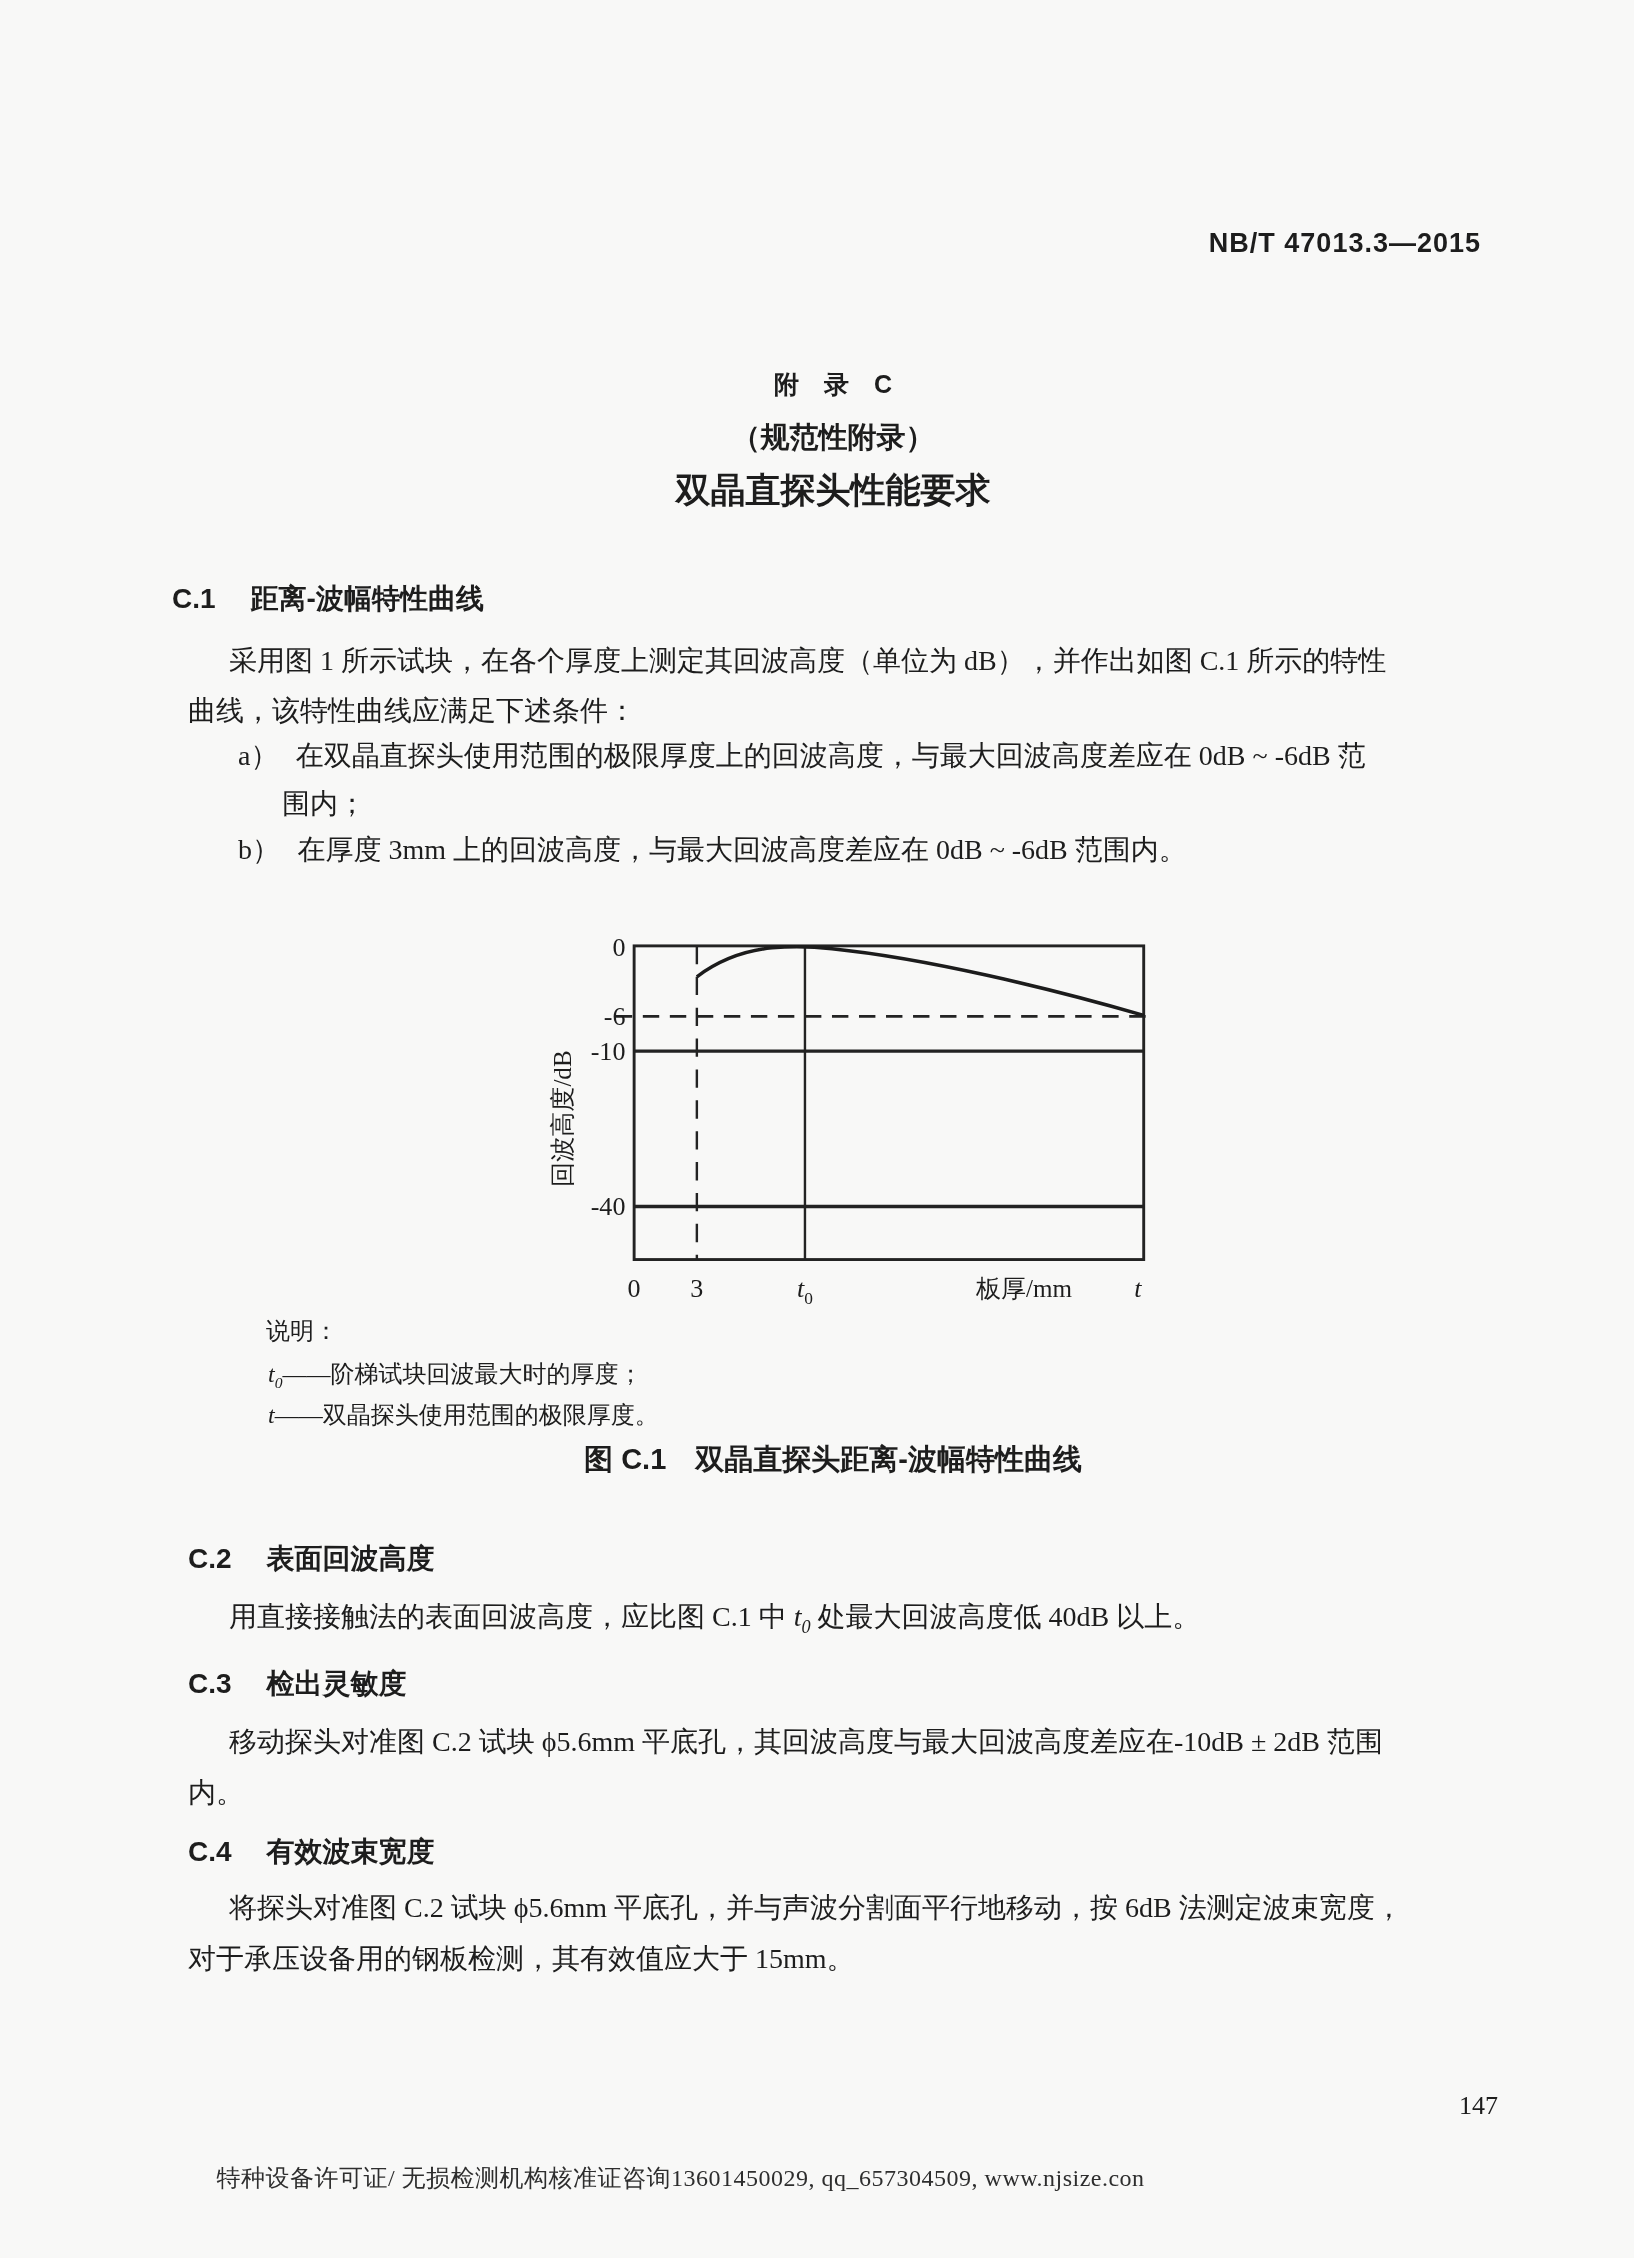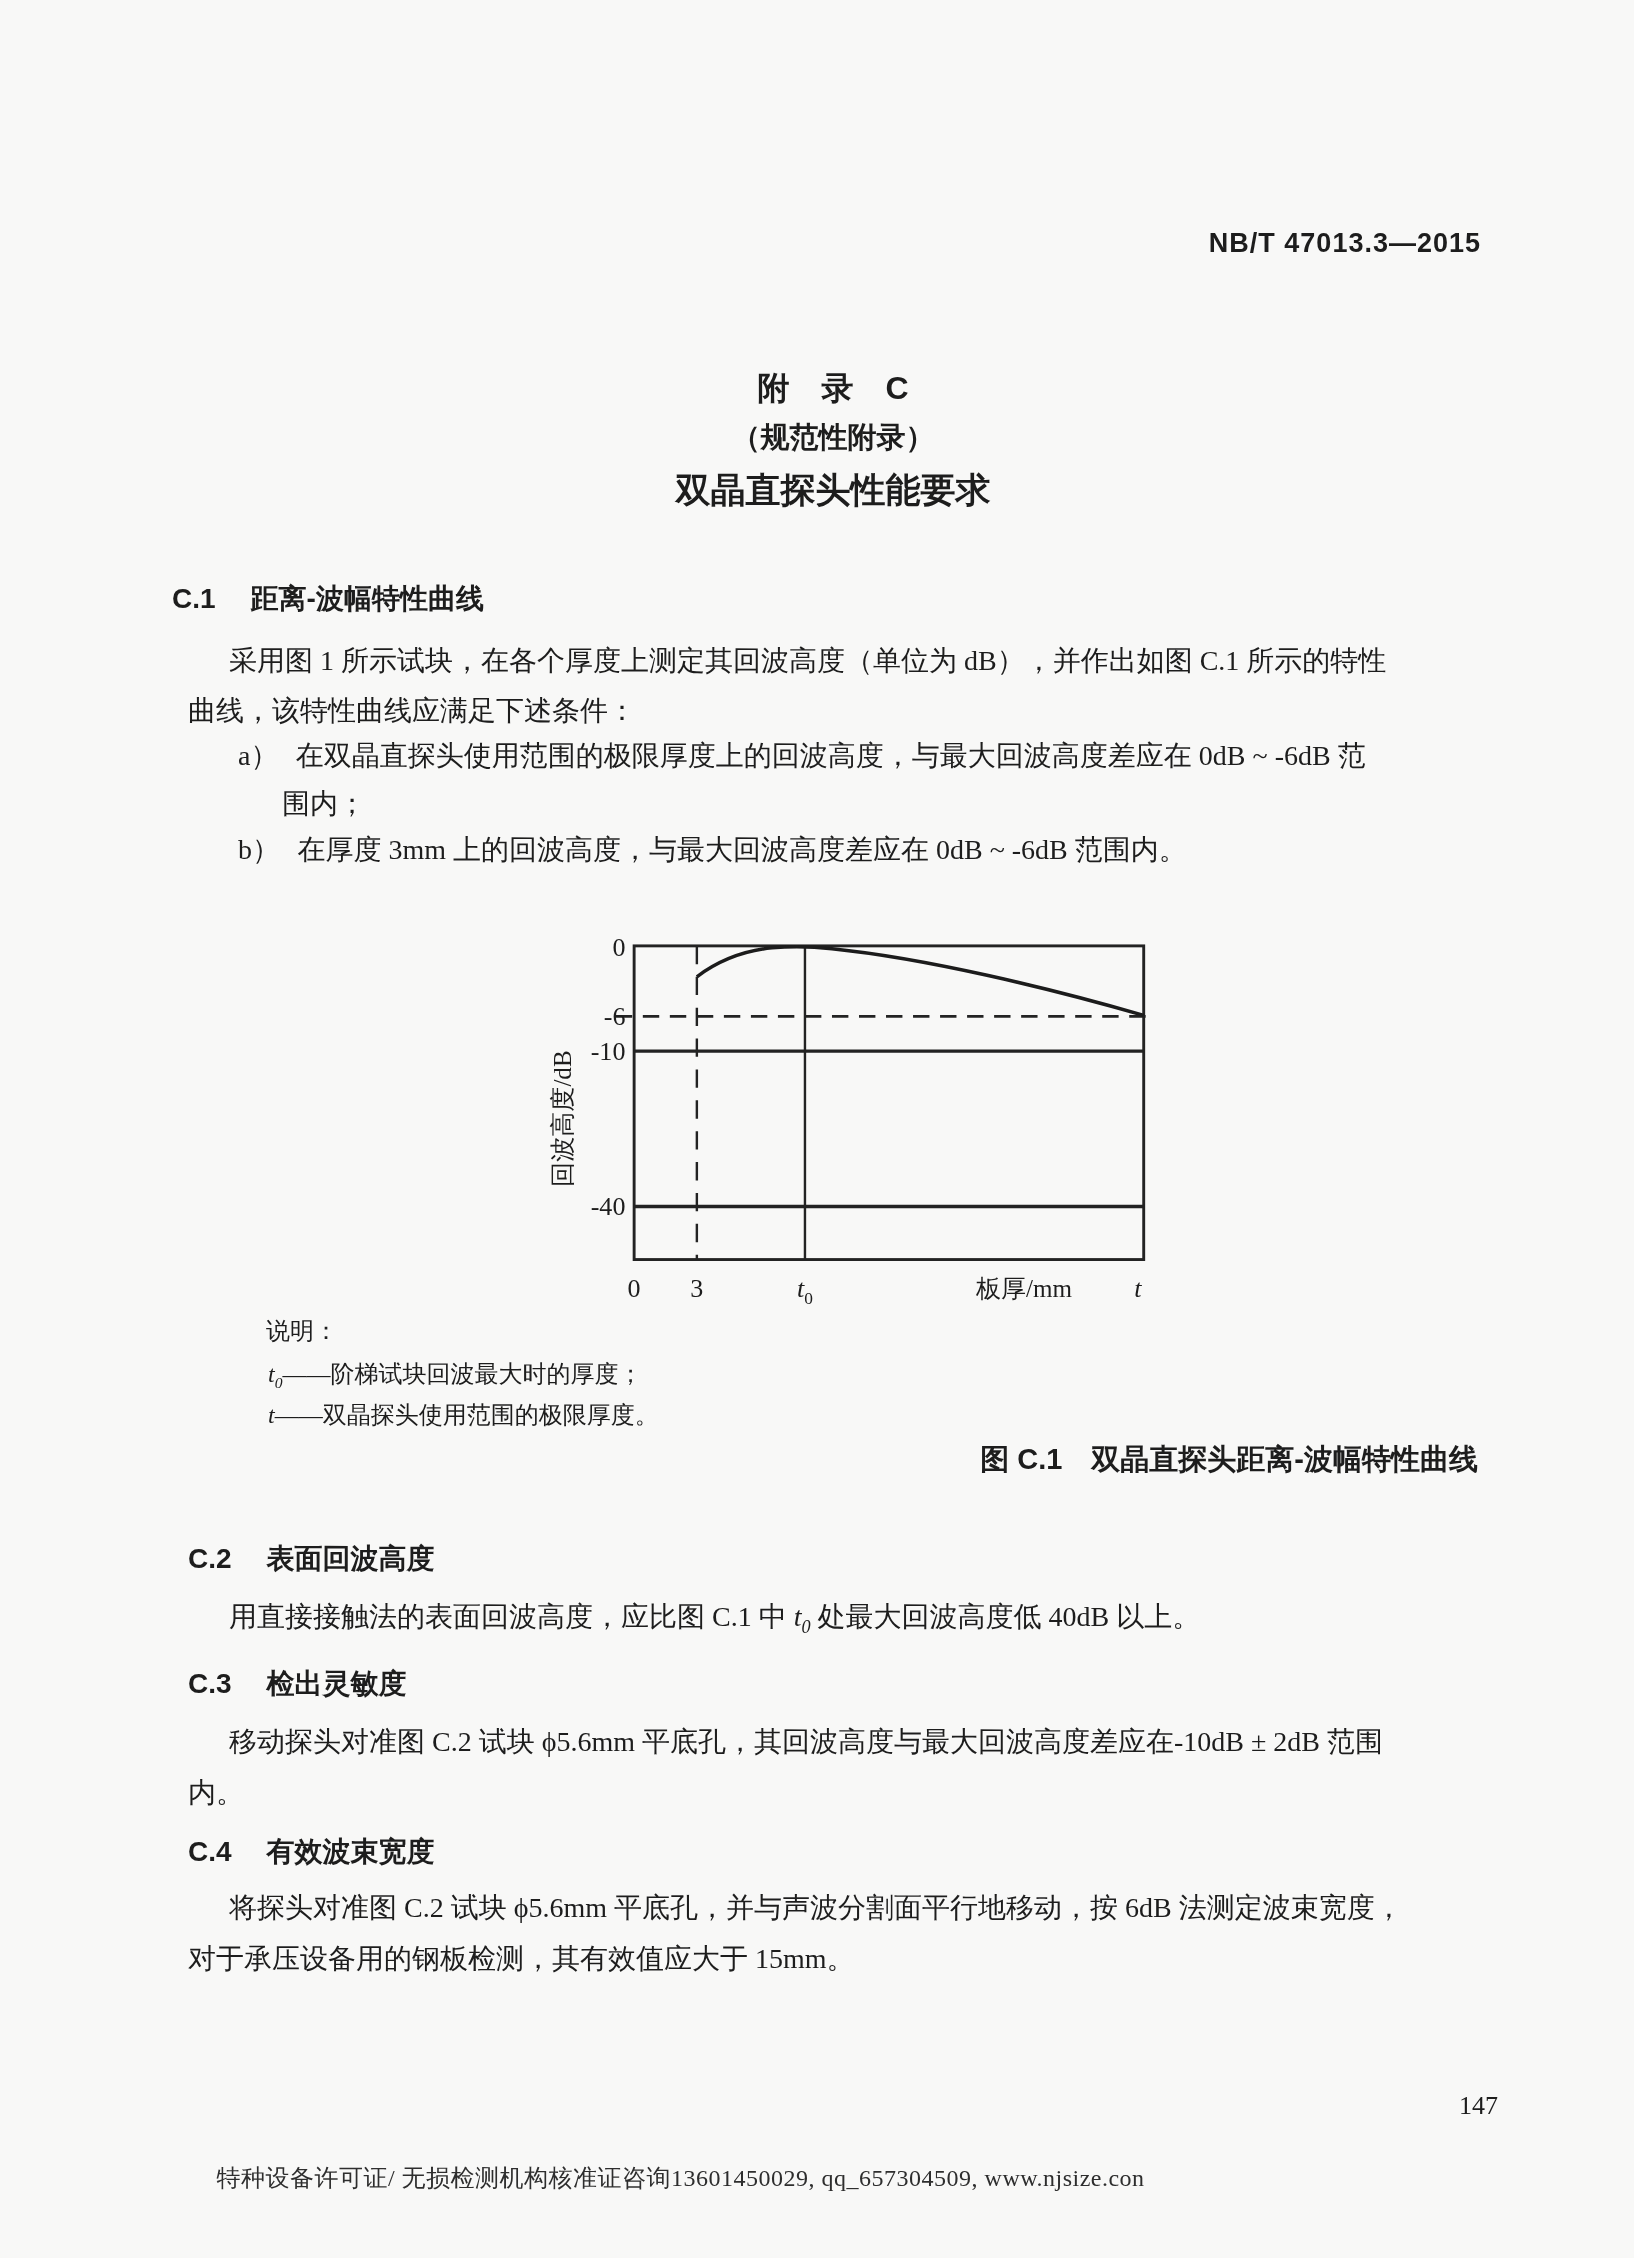--- a/index.html
+++ b/index.html
@@ -11,21 +11,21 @@
   }
   .abs{position:absolute;white-space:nowrap;line-height:1.15;}
   .sans{font-family:"Liberation Sans","DejaVu Sans",sans-serif;}
   .b{font-weight:bold;}
   .body-txt{font-size:28px;}
   .note-txt{font-size:24px;}
   .hdr{font-size:27px;letter-spacing:1px;}
   .sec-head{font-size:28px;}
   .sec-no{display:inline-block;margin-right:35px;}
   .li-marker{display:inline-block;margin-right:17.4px;}
-  .title1{font-size:32px;}
+  .title1{font-size:25px;}
   .title2{font-size:29px;}
   .title3{font-size:35px;}
   .caption{font-size:29px;}
   .sym{font-style:italic;font-family:"Liberation Serif",serif;}
   .sym sub{font-size:0.65em;}
   .center-band{left:188px;width:1290px;text-align:center;}
   .footer-line{left:0;width:1361px;text-align:center;font-size:24px;color:#2e2e2e;letter-spacing:0.5px;}
   .pageno{font-size:26px;}
   svg text{fill:#1d1d1d;font-family:"Liberation Serif","DejaVu Serif",serif;}
 </style>
@@ -75,21 +75,21 @@
   <text x="639" y="396" text-anchor="middle" font-size="27" font-style="italic">t</text>
 </svg>
 
 <div class="abs note-txt" style="top:1318px;left:266px;">说明：</div>
 <div class="abs note-txt" style="top:1361px;left:268px;">
   <span class="sym"><span>t</span><sub>0</sub></span><span>——阶梯试块回波最大时的厚度；</span>
 </div>
 <div class="abs note-txt" style="top:1402px;left:268px;">
   <span class="sym"><span>t</span><sub></sub></span><span>——双晶探头使用范围的极限厚度。</span>
 </div>
-<div class="abs sans b caption center-band" style="top:1443px;text-align:right;">图 C.1　双晶直探头距离-波幅特性曲线</div>
+<div class="abs sans b caption center-band" style="top:1443px;">图 C.1　双晶直探头距离-波幅特性曲线</div>
 
 <div class="abs sans b sec-head" style="top:1543px;left:188px;">
   <span class="sec-no">C.2</span><span>表面回波高度</span>
 </div>
 <div class="abs body-txt" style="top:1601px;left:229px;">
   <span>用直接接触法的表面回波高度，应比图 C.1 中 </span><span class="sym"><span>t</span><sub>0</sub></span><span> 处最大回波高度低 40dB 以上。</span>
 </div>
 
 <div class="abs sans b sec-head" style="top:1668px;left:188px;">
   <span class="sec-no">C.3</span><span>检出灵敏度</span>

